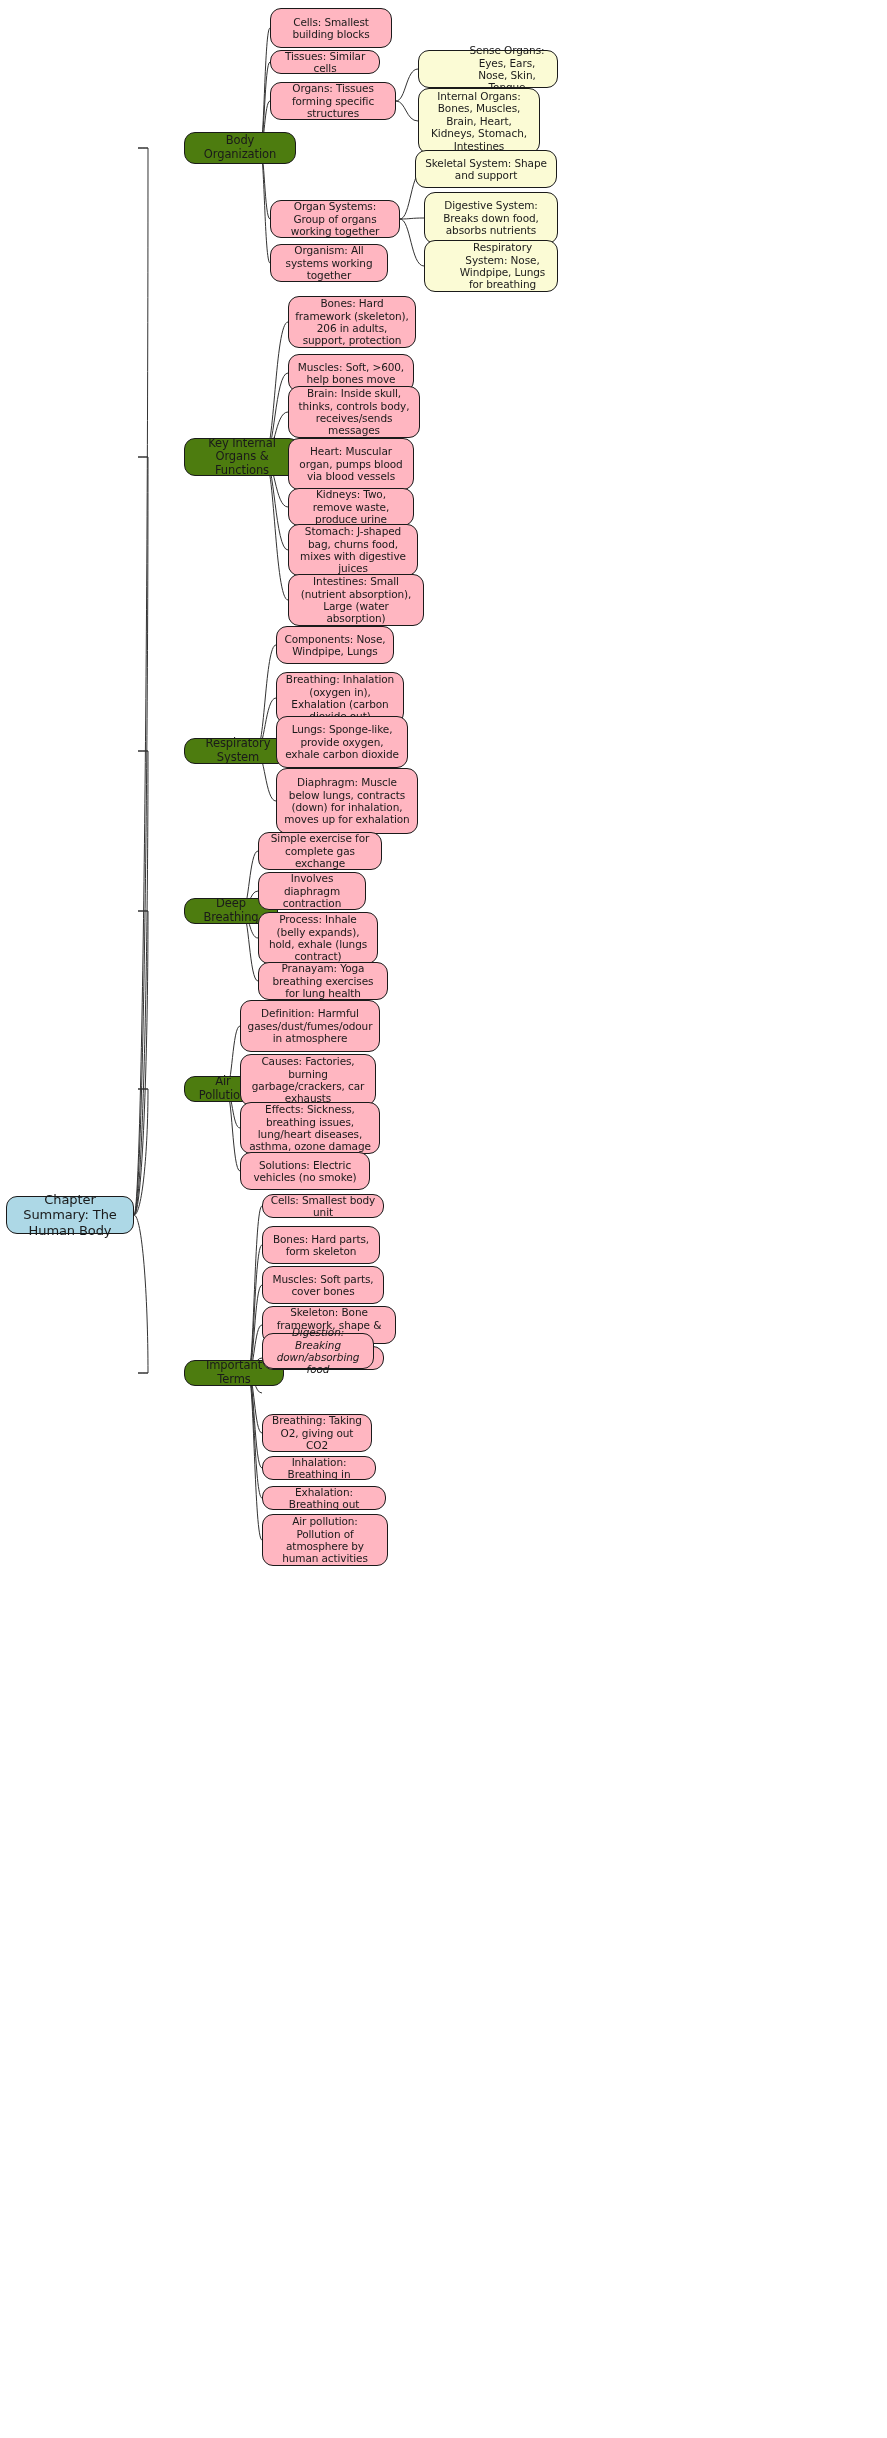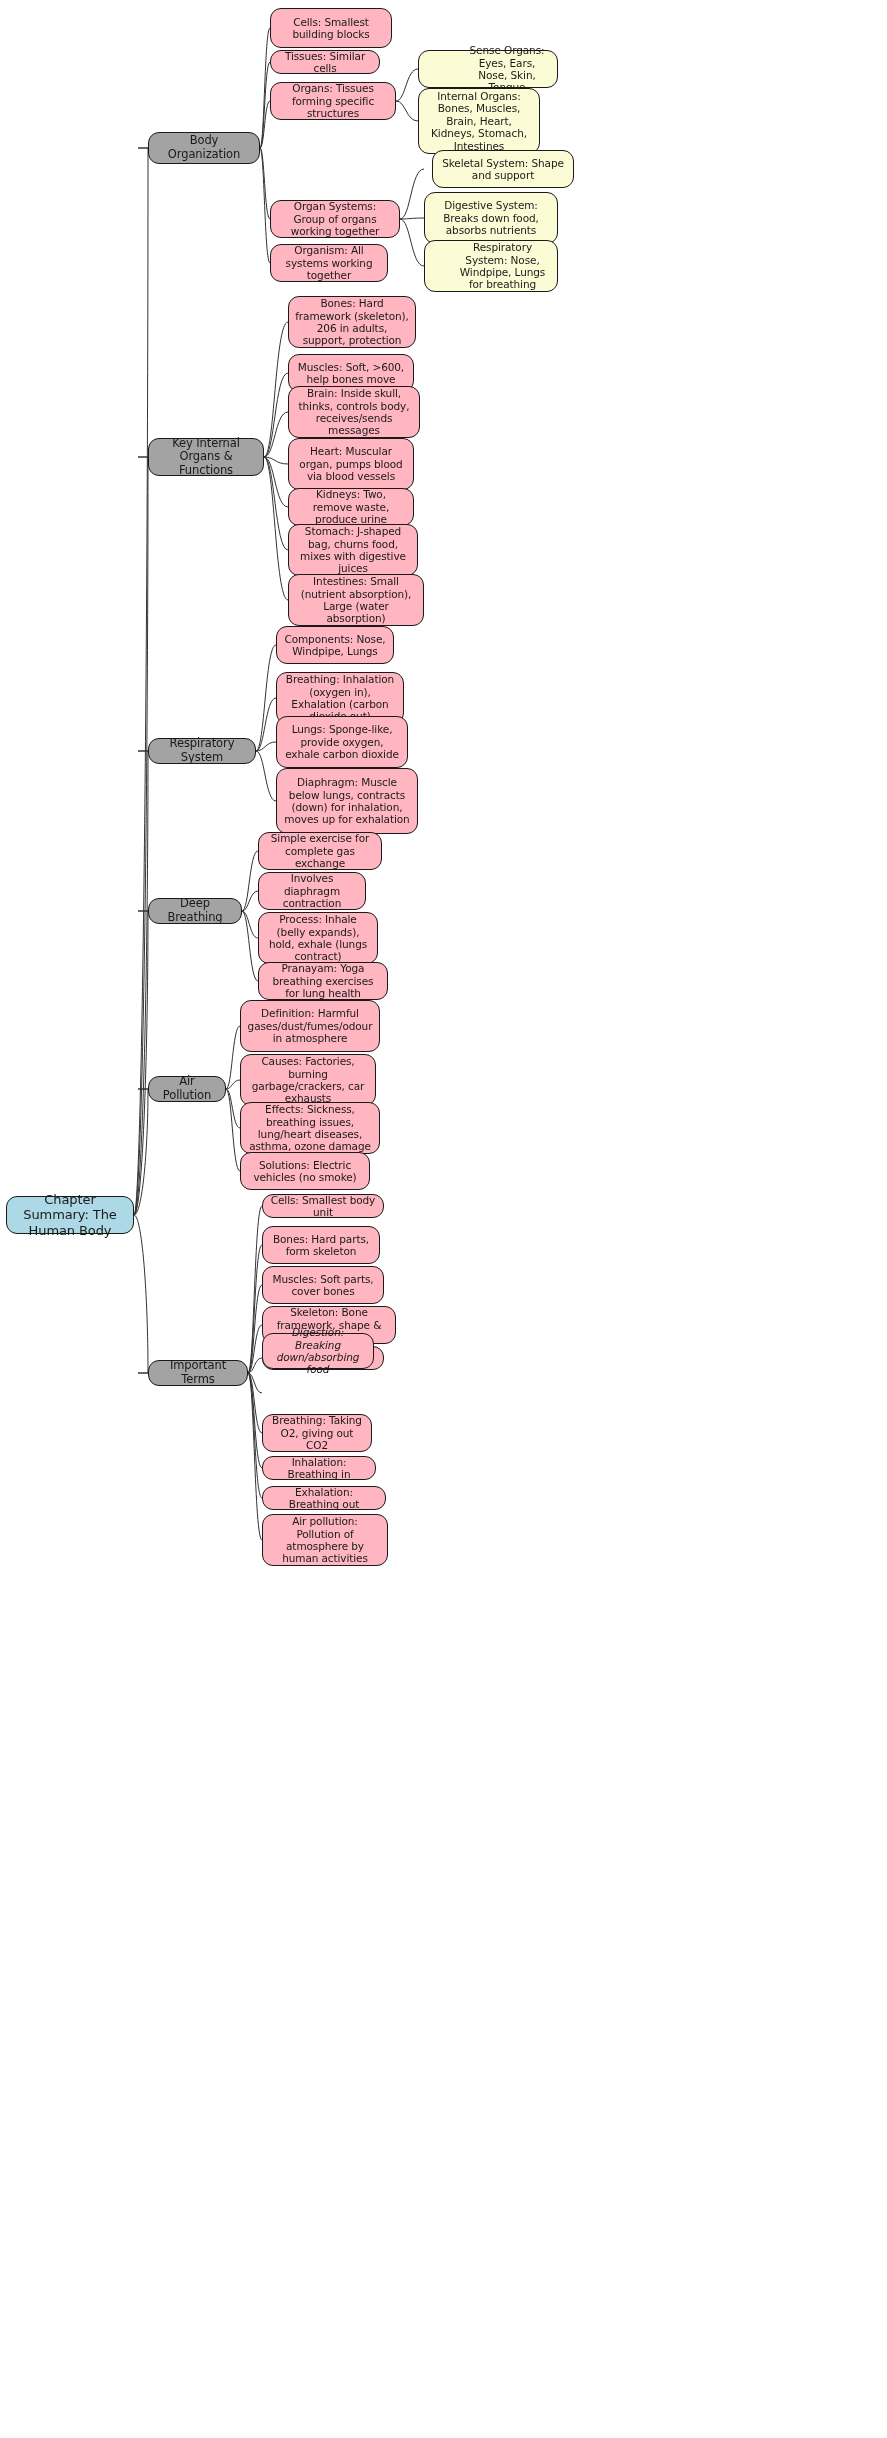--- a/index.html
+++ b/index.html
@@ -45,22 +45,23 @@
     padding: 3px 6px;
     color: #1a1a1a;
     letter-spacing: -0.1px;
   }
 
   .node-root {
     background: #add8e6;
     font-size: 13px;
   }
   .node-branch {
-    background: #a3a3a3;
+    background: #4d7c0f;
     font-size: 11.5px;
+    margin-left: 36px;
   }
   .node-leaf {
     background: #ffb6c1;
     font-size: 10.5px;
   }
   .node-sub {
     background: #fbfbd5;
     font-size: 10.5px;
   }
 </style>
@@ -116,21 +117,21 @@
       <path d="M 248,1373 C 254.3,1373 254.3,1540 262,1540" fill="none" stroke="#333333" stroke-width="1"></path>
     </svg>
 <div class="node node-root" style="left: 6px; top: 1196px; width: 128px; height: 38px;">Chapter Summary: The Human Body</div>
     <div class="node node-branch" style="left: 148px; top: 132px; width: 112px; height: 32px;">Body Organization</div>
     <div class="node node-leaf" style="left: 270px; top: 8px; width: 122px; height: 40px;">Cells: Smallest building blocks</div>
     <div class="node node-leaf" style="left: 270px; top: 50px; width: 110px; height: 24px;">Tissues: Similar cells</div>
     <div class="node node-leaf" style="left: 270px; top: 82px; width: 126px; height: 38px;">Organs: Tissues forming specific structures</div>
     <div class="node node-sub" style="left: 418px; top: 50px; width: 140px; height: 38px; padding-left: 44px;">Sense Organs: Eyes, Ears, Nose, Skin, Tongue</div>
     <div class="node node-sub" style="left: 418px; top: 88px; width: 122px; height: 66px;">Internal Organs: Bones, Muscles, Brain, Heart, Kidneys, Stomach, Intestines</div>
     <div class="node node-leaf" style="left: 270px; top: 200px; width: 130px; height: 38px;">Organ Systems: Group of organs working together</div>
-    <div class="node node-sub" style="left: 432px; top: 150px; width: 142px; height: 38px;">Skeletal System: Shape and support</div>
+    <div class="node node-sub" style="left: 415px; top: 150px; width: 142px; height: 38px;">Skeletal System: Shape and support</div>
     <div class="node node-sub" style="left: 424px; top: 192px; width: 134px; height: 52px;">Digestive System: Breaks down food, absorbs nutrients</div>
     <div class="node node-sub" style="left: 424px; top: 240px; width: 134px; height: 52px; padding-left: 29px;">Respiratory System: Nose, Windpipe, Lungs for breathing</div>
     <div class="node node-leaf" style="left: 270px; top: 244px; width: 118px; height: 38px;">Organism: All systems working together</div>
     <div class="node node-branch" style="left: 148px; top: 438px; width: 116px; height: 38px;">Key Internal Organs &amp; Functions</div>
     <div class="node node-leaf" style="left: 288px; top: 296px; width: 128px; height: 52px;">Bones: Hard framework (skeleton), 206 in adults, support, protection</div>
     <div class="node node-leaf" style="left: 288px; top: 354px; width: 126px; height: 38px;">Muscles: Soft, &gt;600, help bones move</div>
     <div class="node node-leaf" style="left: 288px; top: 386px; width: 132px; height: 52px;">Brain: Inside skull, thinks, controls body, receives/sends messages</div>
     <div class="node node-leaf" style="left: 288px; top: 438px; width: 126px; height: 52px;">Heart: Muscular organ, pumps blood via blood vessels</div>
     <div class="node node-leaf" style="left: 288px; top: 488px; width: 126px; height: 38px;">Kidneys: Two, remove waste, produce urine</div>
     <div class="node node-leaf" style="left: 288px; top: 524px; width: 130px; height: 52px;">Stomach: J-shaped bag, churns food, mixes with digestive juices</div>

